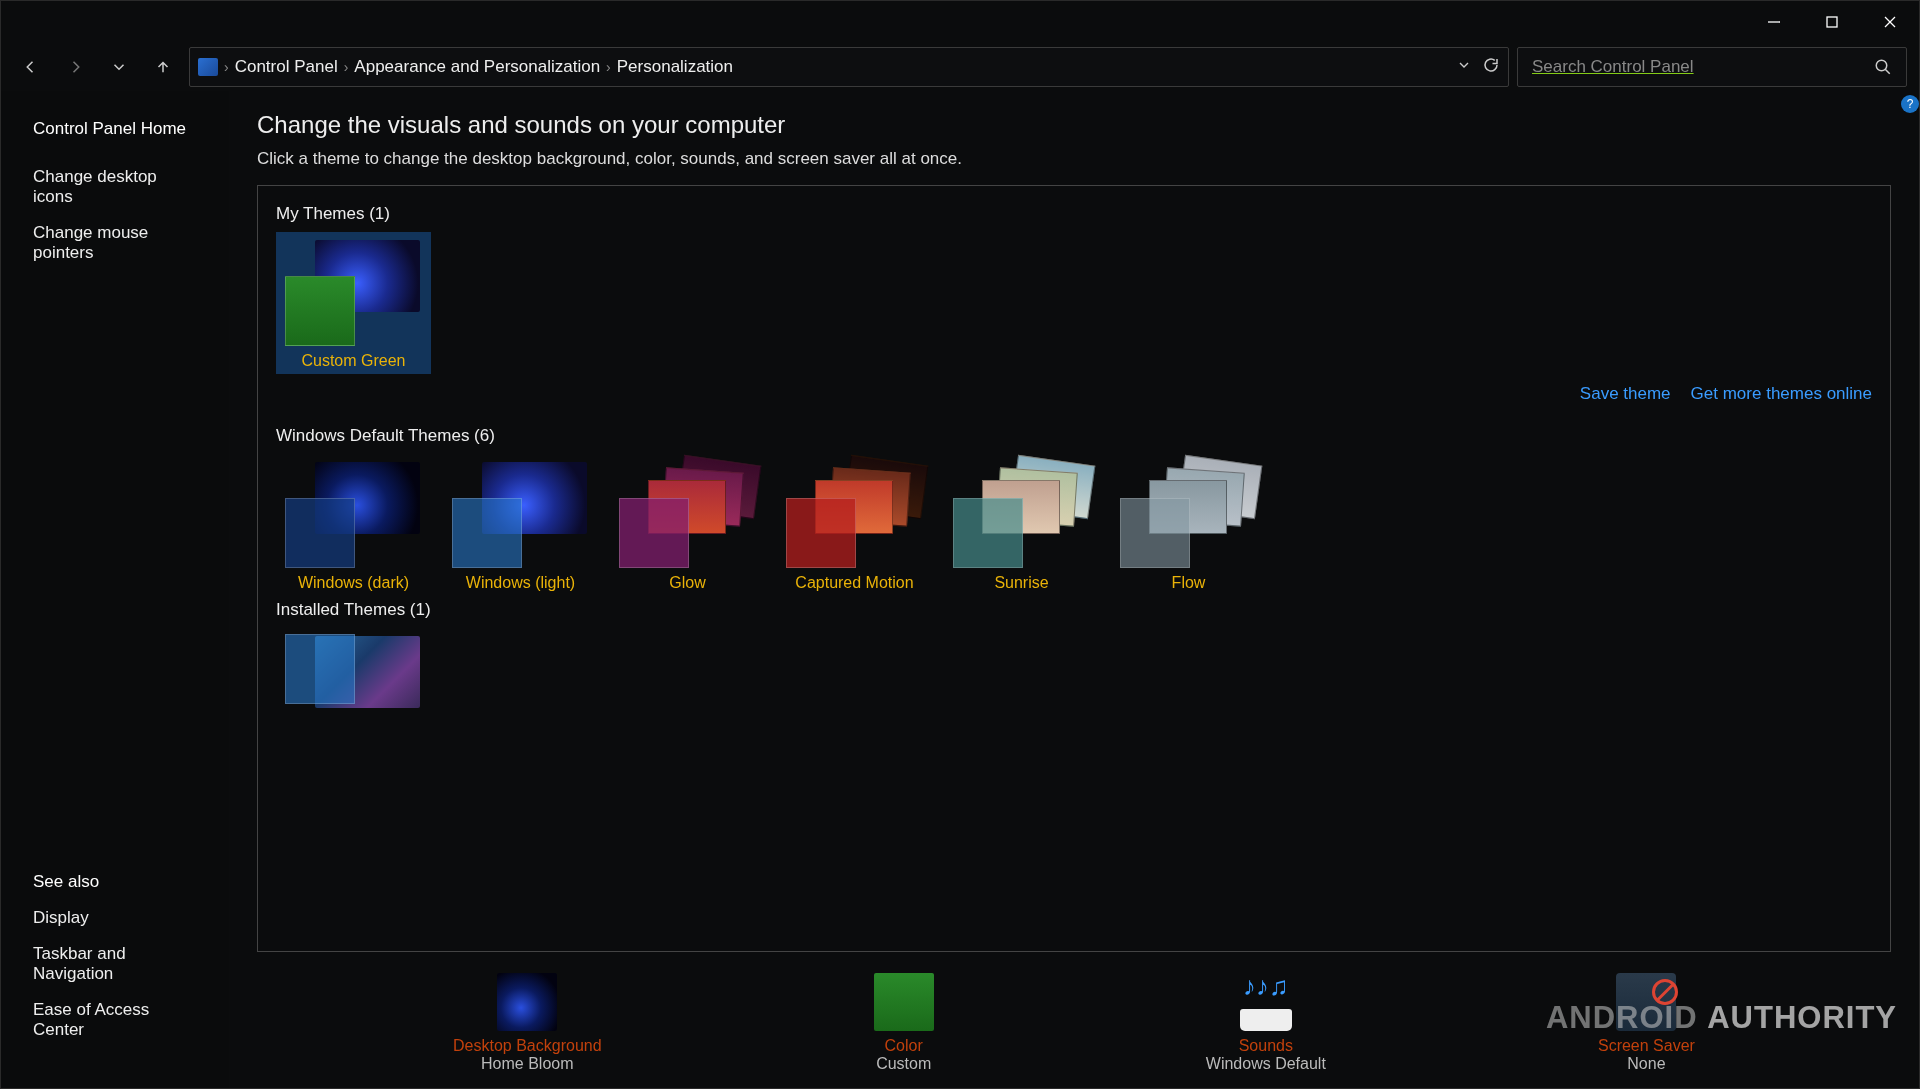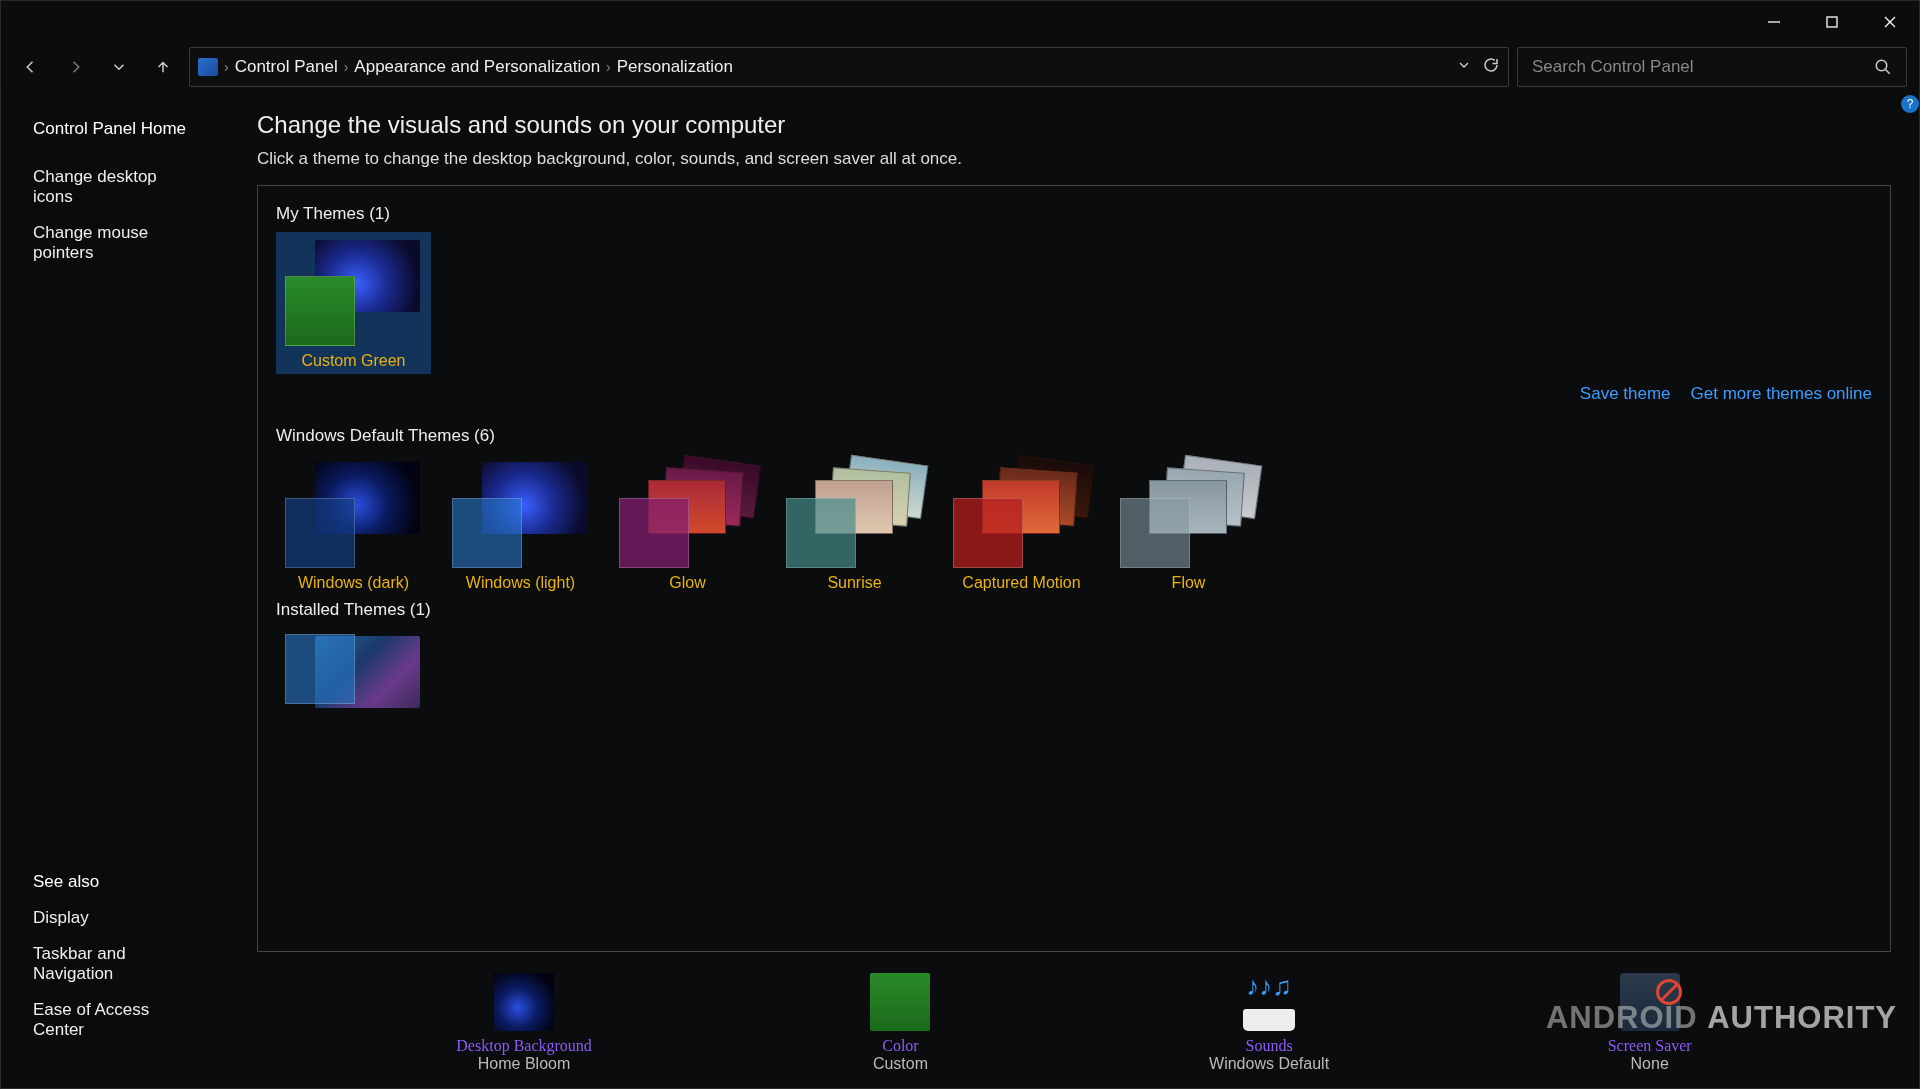--- a/index.html
+++ b/index.html
@@ -12,21 +12,21 @@
 .winbtn svg { width: 14px; height: 14px; }
 
 .navrow { height: 48px; display: flex; align-items: center; padding: 0 12px; gap: 8px; }
 .navbtn { width: 36px; height: 36px; display: flex; align-items: center; justify-content: center; color: #ccc; cursor: pointer; }
 .navbtn svg { width: 18px; height: 18px; }
 .addressbar { flex: 1; height: 40px; border: 1px solid #3a3a3a; background: #0d0e10; display: flex; align-items: center; padding: 0 8px; gap: 6px; font-size: 17px; color: #eee; border-radius: 2px; }
 .cp-icon { width: 20px; height: 18px; background: linear-gradient(135deg, #2a6fd1, #1a4a9a); border-radius: 2px; }
 .crumb-sep { color: #888; font-size: 14px; }
 .addr-right { margin-left: auto; display: flex; gap: 10px; align-items: center; }
 .searchbox { width: 390px; height: 40px; border: 1px solid #3a3a3a; background: #0d0e10; display: flex; align-items: center; padding: 0 14px; font-size: 17px; color: #888; border-radius: 2px; }
-.searchbox input { background: transparent; border: none; color: #84cc16; flex: 1; font-size: 17px; outline: none; }
+.searchbox input { background: transparent; border: none; color: #84cc16; flex: 1; font-size: 17px; outline: none; text-decoration: underline; }
 .searchbox input::placeholder { color: #888; }
 
 .body { flex: 1; display: flex; overflow: hidden; }
 
 .sidebar { width: 228px; background: #0a0b0c; padding: 20px 0; display: flex; flex-direction: column; }
 .sidebar-top { flex: 1; }
 .sidebar-link { padding: 8px 32px; font-size: 17px; color: #eee; cursor: pointer; }
 .sidebar-link.home { color: #fff; margin-bottom: 12px; }
 .sidebar-bottom { padding-bottom: 20px; }
 .sidebar-heading { padding: 8px 32px; font-size: 17px; color: #fff; }
@@ -50,21 +50,21 @@
 .thumb-swatch { position: absolute; left: 4px; bottom: 0; width: 70px; height: 70px; border: 1px solid rgba(255,255,255,0.2); }
 .theme-name { font-size: 16px; color: #eab308; text-align: right; }
 .fanned .fan { position: absolute; width: 78px; height: 54px; border: 1px solid rgba(0,0,0,0.4); }
 
 .theme-links { display: flex; justify-content: flex-end; gap: 20px; padding: 10px 0 16px 0; }
 .theme-link { color: #3a9cff; font-size: 17px; cursor: pointer; }
 
 .footer { height: 120px; display: flex; justify-content: space-around; align-items: center; padding: 0 60px 10px 60px; }
 .footer-item { display: flex; flex-direction: column; align-items: center; cursor: pointer; }
 .footer-icon { width: 60px; height: 58px; margin-bottom: 6px; border-radius: 2px; position: relative; }
-.footer-label { font-size: 16px; color: #8b5cf6; font-family: Liberation Serif, serif; }
+.footer-label { font-size: 16px; color: #c2410c; }
 .footer-value { font-size: 16px; color: #bbb; }
 
 .sounds-icon { display: flex; align-items: flex-end; justify-content: center; }
 .note { color: #3a9cff; font-size: 26px; }
 .piano { width: 52px; height: 22px; background: #eee; border-radius: 3px 3px 5px 5px; position: absolute; bottom: 0; }
 .screensaver-icon { background: linear-gradient(#2a3a4a,#1a2a3a); border-radius: 4px; }
 .no-sign { position: absolute; top: 6px; right: -2px; width: 26px; height: 26px; border: 3px solid #d43; border-radius: 50%; }
 .no-sign::after { content: ""; position: absolute; width: 22px; height: 3px; background: #d43; top: 8.5px; left: -1px; transform: rotate(-45deg); }
 
 .watermark { position: absolute; right: 22px; bottom: 52px; font-size: 31px; font-weight: 700; color: rgba(200,200,200,0.55); letter-spacing: 1px; font-family: Arial, sans-serif; }
@@ -212,38 +212,38 @@
             <div class="theme-thumb">
               <div class="fan" style="right:2px;top:2px;background:linear-gradient(#3a0a2a,#5a1a3a);transform:rotate(8deg)"></div>
               <div class="fan" style="right:18px;top:12px;background:linear-gradient(#6a1a4a,#9a2a5a);transform:rotate(4deg)"></div>
               <div class="fan" style="right:34px;top:22px;background:linear-gradient(#aa2a3a,#d04a2a)"></div>
               <div class="thumb-swatch purple-sw"></div>
             </div>
             <div class="theme-name">Glow</div>
           </div>
           <div class="theme-item fanned">
             <div class="theme-thumb">
+              <div class="fan" style="right:2px;top:2px;background:linear-gradient(#1a0a0a,#3a1a0a);transform:rotate(8deg)"></div>
+              <div class="fan" style="right:18px;top:12px;background:linear-gradient(#6a2a1a,#aa4a2a);transform:rotate(4deg)"></div>
+              <div class="fan" style="right:34px;top:22px;background:linear-gradient(#c03a2a,#e06a3a)"></div>
+              <div class="thumb-swatch red-sw"></div>
+            </div>
+            <div class="theme-name">Captured Motion</div>
+          </div>
+          <div class="theme-item fanned">
+            <div class="theme-thumb">
               <div class="fan" style="right:2px;top:2px;background:linear-gradient(#8ab0c0,#d0d8d0);transform:rotate(8deg)"></div>
               <div class="fan" style="right:18px;top:12px;background:linear-gradient(#b0c0a0,#d8d0b0);transform:rotate(4deg)"></div>
               <div class="fan" style="right:34px;top:22px;background:linear-gradient(#c0a090,#e0c8b0)"></div>
               <div class="thumb-swatch teal-sw"></div>
             </div>
             <div class="theme-name">Sunrise</div>
           </div>
           <div class="theme-item fanned">
             <div class="theme-thumb">
-              <div class="fan" style="right:2px;top:2px;background:linear-gradient(#1a0a0a,#3a1a0a);transform:rotate(8deg)"></div>
-              <div class="fan" style="right:18px;top:12px;background:linear-gradient(#6a2a1a,#aa4a2a);transform:rotate(4deg)"></div>
-              <div class="fan" style="right:34px;top:22px;background:linear-gradient(#c03a2a,#e06a3a)"></div>
-              <div class="thumb-swatch red-sw"></div>
-            </div>
-            <div class="theme-name">Captured Motion</div>
-          </div>
-          <div class="theme-item fanned">
-            <div class="theme-thumb">
               <div class="fan" style="right:2px;top:2px;background:linear-gradient(#aab0b8,#c8ccd0);transform:rotate(8deg)"></div>
               <div class="fan" style="right:18px;top:12px;background:linear-gradient(#98a8b0,#b8c0c8);transform:rotate(4deg)"></div>
               <div class="fan" style="right:34px;top:22px;background:linear-gradient(#8898a0,#a8b4bc)"></div>
               <div class="thumb-swatch gray-sw"></div>
             </div>
             <div class="theme-name">Flow</div>
           </div>
         </div>
 
         <div class="section-label" style="margin-top:4px">Installed Themes (1)</div>

